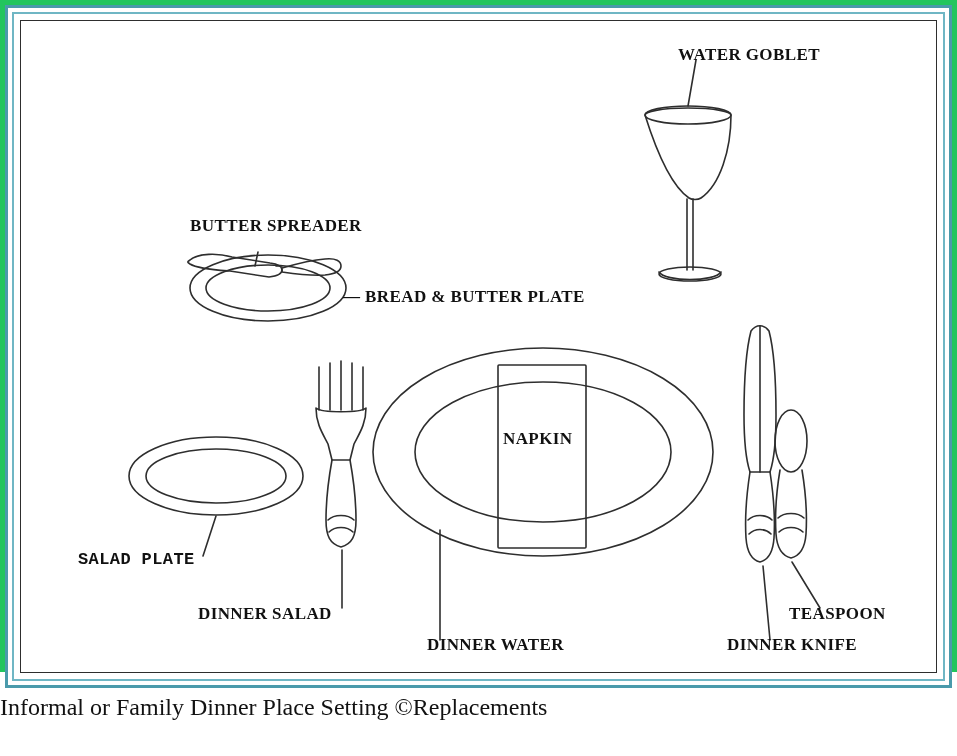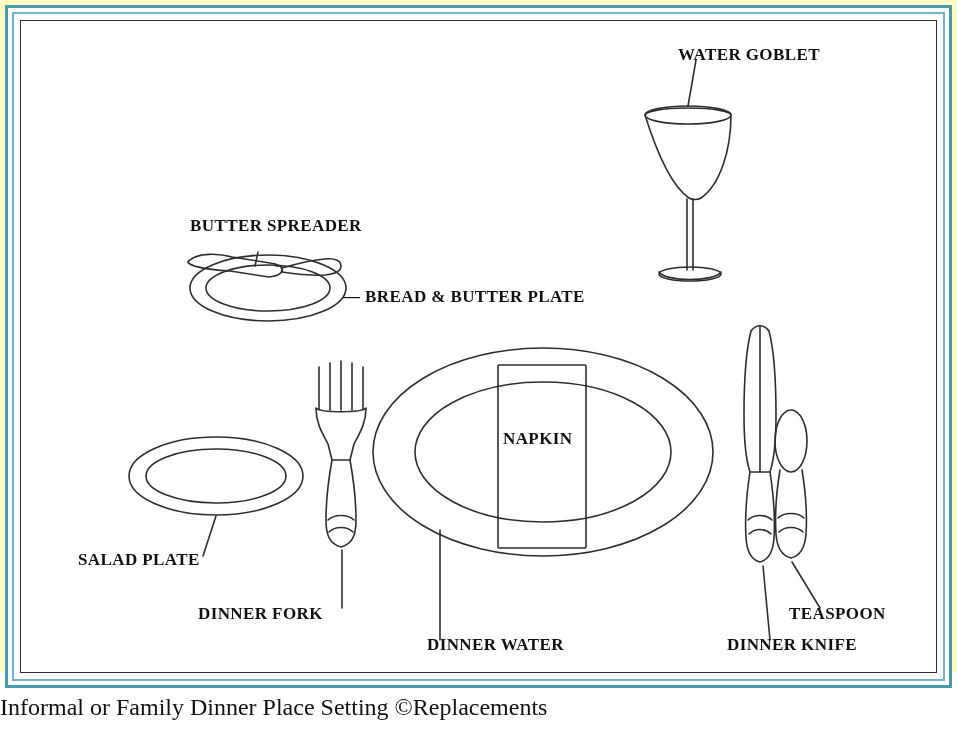--- a/index.html
+++ b/index.html
@@ -10,21 +10,21 @@
   body {
     width: 957px;
     height: 756px;
     font-family: "Liberation Serif", serif;
     overflow: hidden;
   }
   #page {
     position: relative;
     width: 957px;
     height: 672px;
-    background: #fef9c3;
+    background: #22c55e;
   }
   
   #frame-outer {
     position: absolute;
     left: 5px;
     top: 5px;
     width: 947px;
     height: 683px;
     border: 3px solid #4a9aab;
     box-sizing: border-box;
@@ -199,22 +199,22 @@
       </g>
 
       <path d="M772 542 L800 588"></path>
 
     </svg>
 
     <div class="lbl" style="left:658px; top:25px;">WATER GOBLET</div>
     <div class="lbl" style="left:323px; top:267px;">— BREAD &amp; BUTTER PLATE</div>
     <div class="lbl" style="left:170px; top:196px;">BUTTER SPREADER</div>
     <div class="lbl" style="left:483px; top:409px;text-align:right;">NAPKIN</div>
-    <div class="lbl" style="left:58px; top:530px;">SALAD PLATE</div>
-    <div class="lbl" style="left:178px; top:584px;">DINNER FORK</div>
+    <div class="lbl" style="left:58px; top:530px;font-family:Liberation Mono, monospace;">SALAD PLATE</div>
+    <div class="lbl" style="left:178px; top:584px;">DINNER SALAD</div>
     <div class="lbl" style="left:407px; top:615px;">DINNER WATER</div>
     <div class="lbl" style="left:707px; top:615px;">DINNER KNIFE</div>
     <div class="lbl" style="left:769px; top:584px;">TEASPOON</div>
   </div>
 
   <div id="caption">Informal or Family Dinner Place Setting ©Replacements</div>
 
 </div>
 
 </body></html>

